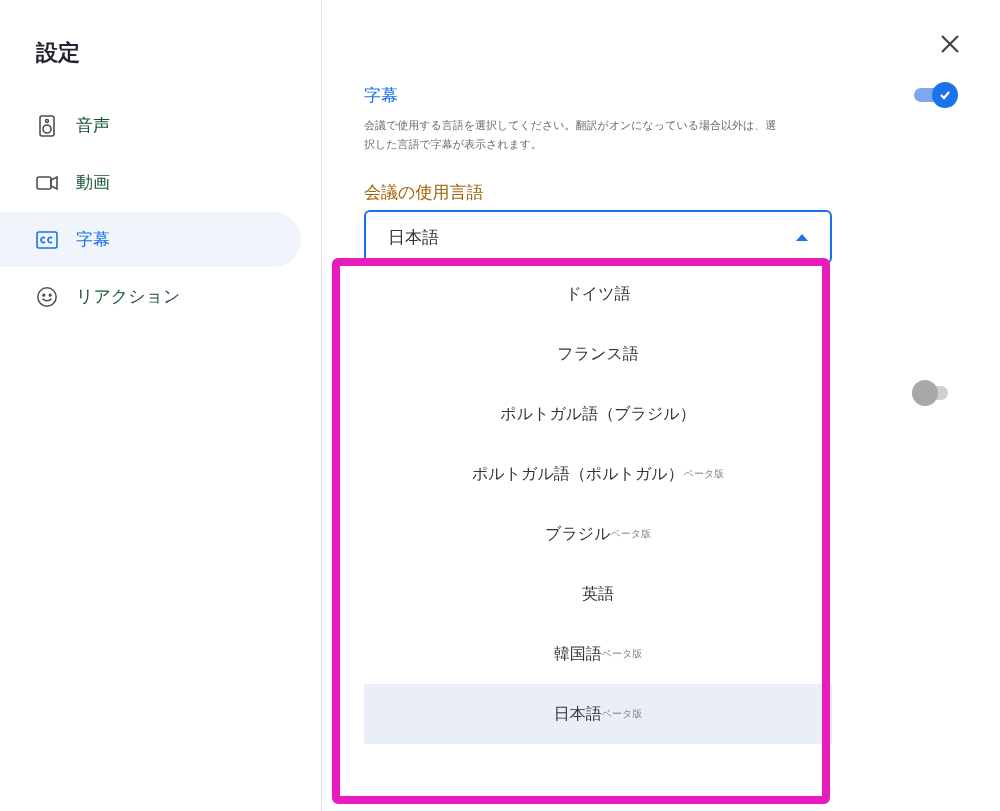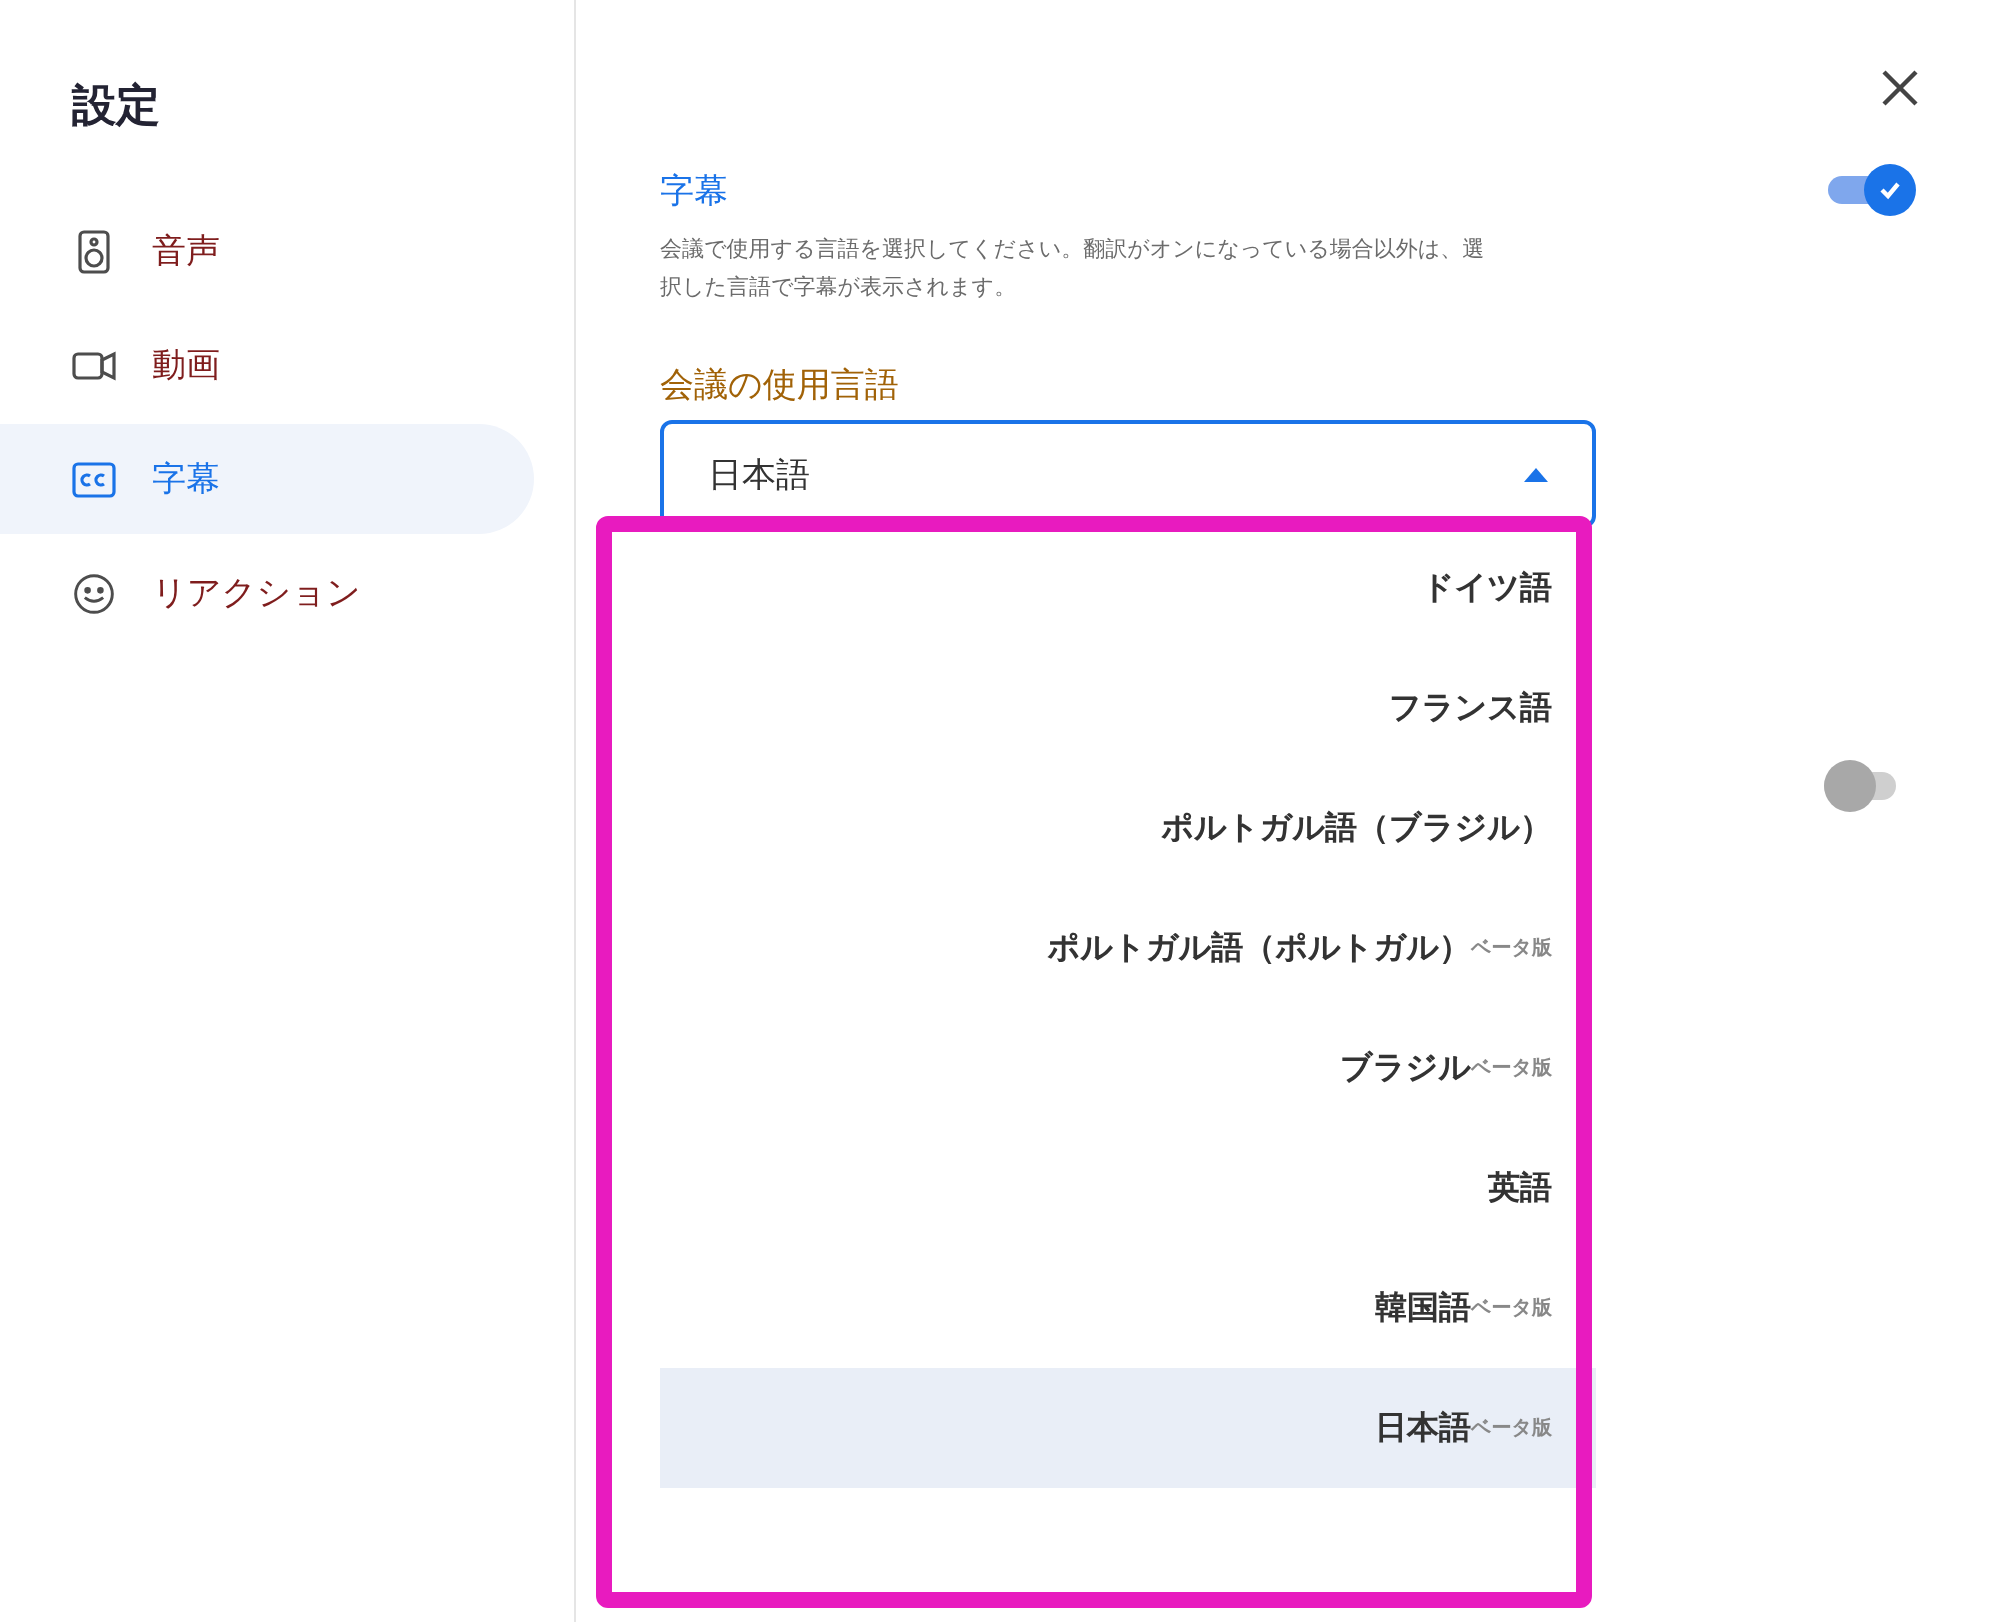--- a/index.html
+++ b/index.html
@@ -13,39 +13,39 @@
     }
     .window {
       display: flex;
       width: 100%;
       height: 100%;
       border-radius: 14px;
       overflow: hidden;
       background: #fff;
     }
     .sidebar {
-      width: 288px;
+      width: 322px;
       padding: 28px 0 0 0;
       border-right: 1px solid #e5e5e5;
       flex-shrink: 0;
     }
     .sidebar-title {
       font-size: 22px;
       font-weight: 600;
       color: #232333;
       padding: 10px 36px 28px 36px;
     }
     .side-list { list-style: none; }
     .side-item {
       display: flex;
       align-items: center;
       gap: 18px;
       padding: 16px 36px;
       font-size: 17px;
-      color: #7f1d1d;
+      color: #14532d;
       cursor: pointer;
       border-radius: 0 28px 28px 0;
       margin: 2px 20px 2px 0;
     }
     .side-item.active {
       background: #f0f4fb;
       color: #1a73e8;
     }
     .side-item .icon {
       width: 22px; height: 22px;
@@ -136,27 +136,26 @@
       border-left: 6px solid transparent;
       border-right: 6px solid transparent;
       border-bottom: 7px solid #1a73e8;
     }
     .dropdown {
       width: 468px;
       background: #fff;
       position: relative;
     }
     .dd-item {
-      display: flex; align-items: center; justify-content: flex-end;
+      display: flex; align-items: center; justify-content: center;
       padding: 0 22px;
       height: 60px;
       font-size: 16px;
       color: #333;
       cursor: pointer;
-      font-weight: bold;
     }
     .dd-item.selected { background: #e9eef7; }
     .dd-item .badge { color: #888; font-size: 10px; }
     .dd-scrollbar {
       position: absolute;
       top: 170px; right: 2px;
       width: 7px; height: 300px;
       background: #d0d0d0;
       border-radius: 4px;
     }

